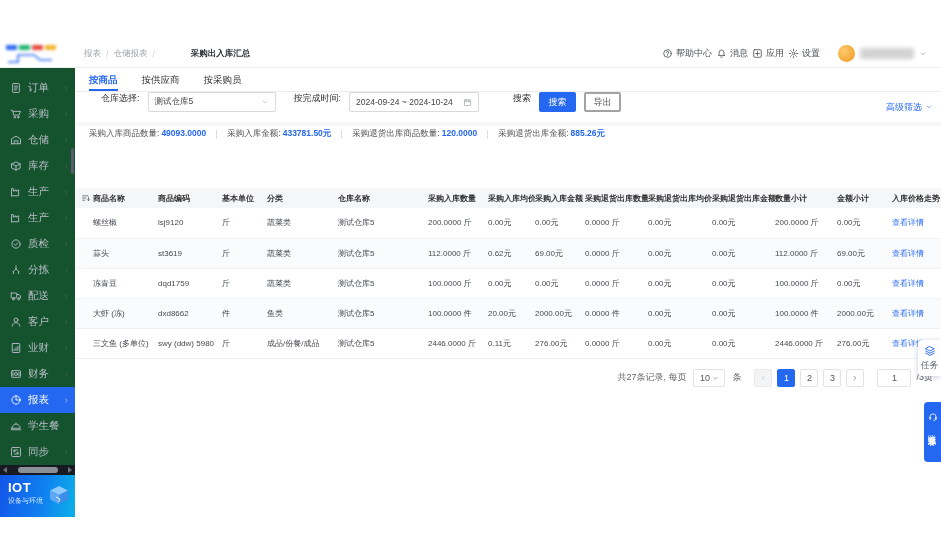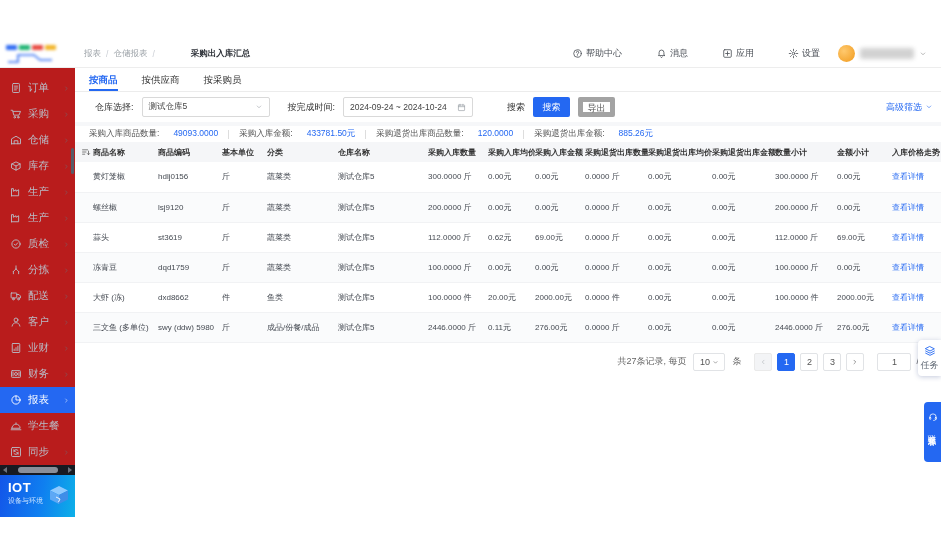--- a/index.html
+++ b/index.html
@@ -10,29 +10,29 @@
 .icn { flex:none; stroke:currentColor; fill:none; stroke-width:1.2; stroke-linecap:round; stroke-linejoin:round; vertical-align:middle; }
 
 
 #topbar { position:absolute; left:0; top:40px; width:941px; height:28px; background:#fff; border-bottom:1px solid #ededed; display:flex; align-items:center; }
 #logo { width:62px; height:22px; margin-left:6px; position:relative; filter:blur(1.4px); }
 #logo .bars { display:flex; gap:2px; margin-top:2px; }
 #logo .bars i { display:block; width:11px; height:5px; border-radius:1px; }
 #breadcrumb { margin-left:16px; font-size:8.5px; color:#9aa0a6; display:flex; gap:5px; align-items:center; }
 #breadcrumb .crumb-last { color:#2b2f36; font-weight:bold;margin-left:31px; }
 .crumb-sep { color:#c9cdd3; }
-#header-actions { margin-left:auto; display:flex; gap:34px; font-size:9px; color:#4c5158; }
+#header-actions { margin-left:auto; display:flex; gap:4px; font-size:9px; color:#4c5158; }
 .hact { display:flex; align-items:center; gap:3px; cursor:pointer; }
 #user { display:flex; align-items:center; gap:5px; margin:0 14px 0 18px; cursor:pointer; }
 #avatar { width:17px; height:17px; border-radius:50%; background:radial-gradient(circle at 35% 35%, #ffc96e, #f0991b); }
 #user-name-blur { width:54px; height:11px; background:#d2d2d2; border-radius:2px; filter:blur(2px); }
 #user .ic-holder { color:#888; }
 
 
-#sidebar { position:absolute; left:0; top:68px; width:75px; height:447px; background:#b91c1c; color:#b9bec8; display:flex; flex-direction:column; }
+#sidebar { position:absolute; left:0; top:68px; width:75px; height:447px; background:#14532d; color:#b9bec8; display:flex; flex-direction:column; }
 #sidebar-menu { flex:1; padding-top:7px; }
 .side-item { height:26px; display:flex; align-items:center; padding:0 5px 0 10px; gap:6px; font-size:10.5px; cursor:pointer; }
 .side-label { flex:1; white-space:nowrap; }
 .side-arrow { color:#6a7078; }
 .side-item.active { background:var(--accent); color:#fff; }
 .side-item.active .side-arrow { color:#fff; }
 #side-vscroll { position:absolute; right:1px; top:80px; width:3px; height:26px; background:#565c68; border-radius:2px; }
 #side-hscroll { height:10px; background:#171a22; position:relative; flex:none; }
 #side-hscroll .thumb { position:absolute; left:18px; top:2px; width:40px; height:6px; background:#8a8f99; border-radius:3px; cursor:pointer; }
 .hs-arrow { position:absolute; top:2px; width:0; height:0; border-top:3px solid transparent; border-bottom:3px solid transparent; }
@@ -42,41 +42,41 @@
 #iot-title { font-size:13px; font-weight:bold; letter-spacing:.5px; }
 #iot-sub { font-size:7px; color:#cfe6ff; margin-top:1px; }
 #iot-cube { position:absolute; right:3px; top:9px; }
 
 
 #main { position:absolute; left:75px; top:68px; width:866px; height:473px; background:#fff; }
 #tabs { display:flex; gap:24px; padding:6px 0 0 14px; border-bottom:1px solid #ececec; font-size:9.5px; height:24px; }
 .tab { padding-bottom:5px; cursor:pointer; color:#333; }
 .tab.active { color:var(--accent); font-weight:bold; border-bottom:2px solid var(--accent); }
 
-#filter-row { display:flex; align-items:center; height:30px; padding-left:20px; font-size:9px; color:#333; }
+#filter-row { display:flex; height:30px; padding-left:26px; font-size:9px; color:#333; }
 .fbox { border:1px solid #d9d9d9; border-radius:2px; height:20px; display:flex; align-items:center; padding:0 6px; gap:4px; background:#fff; cursor:pointer; font-size:8.5px; color:#444; }
 .fbox .grow { flex:1; }
 .fbox .ic-holder { color:#9aa0a6; display:flex; }
 #warehouse-select { width:128px; margin-left:8px; }
 #time-label { margin-left:18px; }
 #date-range { width:130px; margin-left:8px; }
 #search-label { margin-left:34px; }
 #search-input { width:138px; height:20px; border:1px solid #d9d9d9; border-radius:2px; margin-left:8px; padding:0 6px; font-size:8.5px; color:#333; font-family:inherit; outline:none; }
 #search-input::placeholder { color:#b8bcc2; }
 #search-btn { width:37px; height:20px; background:var(--accent); color:#fff; border:none; border-radius:2px; font-size:9px; margin-left:8px; cursor:pointer; font-family:inherit; }
-#export-btn { width:37px; height:20px; background:#fff; border:5px solid #a3a3a3; border-radius:2px; font-size:9px; color:#555; margin-left:8px; cursor:pointer; font-family:inherit; }
+#export-btn { width:37px; height:20px; background:#fff; border:2px solid #a3a3a3; border-radius:2px; font-size:9px; color:#555; margin-left:8px; cursor:pointer; font-family:inherit; }
 #advanced { margin-left:auto; margin-right:8px; color:var(--accent); font-size:9px; display:flex; gap:3px; align-items:center; cursor:pointer; }
 #advanced .ic-holder { display:flex; color:var(--accent); }
 
 .section-gap { height:4px; background:#f6f7f9; }
 #summary { display:flex; align-items:center; gap:10px; padding-left:14px; height:16px; font-size:8.5px; color:#555; }
-.sum-value { color:var(--accent); font-weight:normal; margin-left:14px; }
+.sum-value { color:var(--accent); font-weight:bold; margin-left:2px; }
 .sum-sep { width:1px; height:9px; background:#ddd; }
 
-#grid { width:100%; border-collapse:collapse; table-layout:fixed; }
+#grid { width:100%; border-collapse:collapse; table-layout:fixed;margin-top:46px; }
 #grid thead th { background:#f5f6f8; height:20px; font-weight:bold; color:#333; text-align:left; padding:0 2px 0 0; white-space:nowrap; overflow:hidden; font-size:8px; }
 #grid th:first-child { padding-left:6px; color:#555; }
 #grid tbody td { height:30px; border-bottom:1px solid #f1f2f4; color:#454a52; padding-right:2px; white-space:nowrap; overflow:hidden; font-size:8px; }
 #grid tbody tr:nth-child(even) { background:#fafbfc; }
 .detail-link { color:var(--accent); cursor:pointer; }
 
 #pager { display:flex; align-items:center; justify-content:flex-end; gap:5px; margin:10px 8px 0 0; font-size:9px; color:#666; }
 .pbox { min-width:18px; height:18px; border:1px solid #e1e3e6; border-radius:2px; display:inline-flex; align-items:center; justify-content:center; background:#fff; cursor:pointer; padding:0 2px; color:#555; }
 .pbox.disabled { background:#f3f4f6; color:#b0b3b8; border-color:#eaeaea; }
 .pbox.current { background:var(--accent); border-color:var(--accent); color:#fff; }
@@ -409,37 +409,20 @@
             <th>采购退货出库均价</th>
             <th>采购退货出库金额</th>
             <th>数量小计</th>
             <th>金额小计</th>
             <th>入库价格走势</th>
           </tr>
         </thead>
         <tbody>
           <tr>
             <td></td>
-            <td>黄灯笼椒</td>
-            <td>hdlj0156</td>
-            <td>斤</td>
-            <td>蔬菜类</td>
-            <td>测试仓库5</td>
-            <td>300.0000 斤</td>
-            <td>0.00元</td>
-            <td>0.00元</td>
-            <td>0.0000 斤</td>
-            <td>0.00元</td>
-            <td>0.00元</td>
-            <td>300.0000 斤</td>
-            <td>0.00元</td>
-            <td><span class="detail-link">查看详情</span></td>
-          </tr>
-          <tr>
-            <td></td>
             <td>螺丝椒</td>
             <td>lsj9120</td>
             <td>斤</td>
             <td>蔬菜类</td>
             <td>测试仓库5</td>
             <td>200.0000 斤</td>
             <td>0.00元</td>
             <td>0.00元</td>
             <td>0.0000 斤</td>
             <td>0.00元</td>

